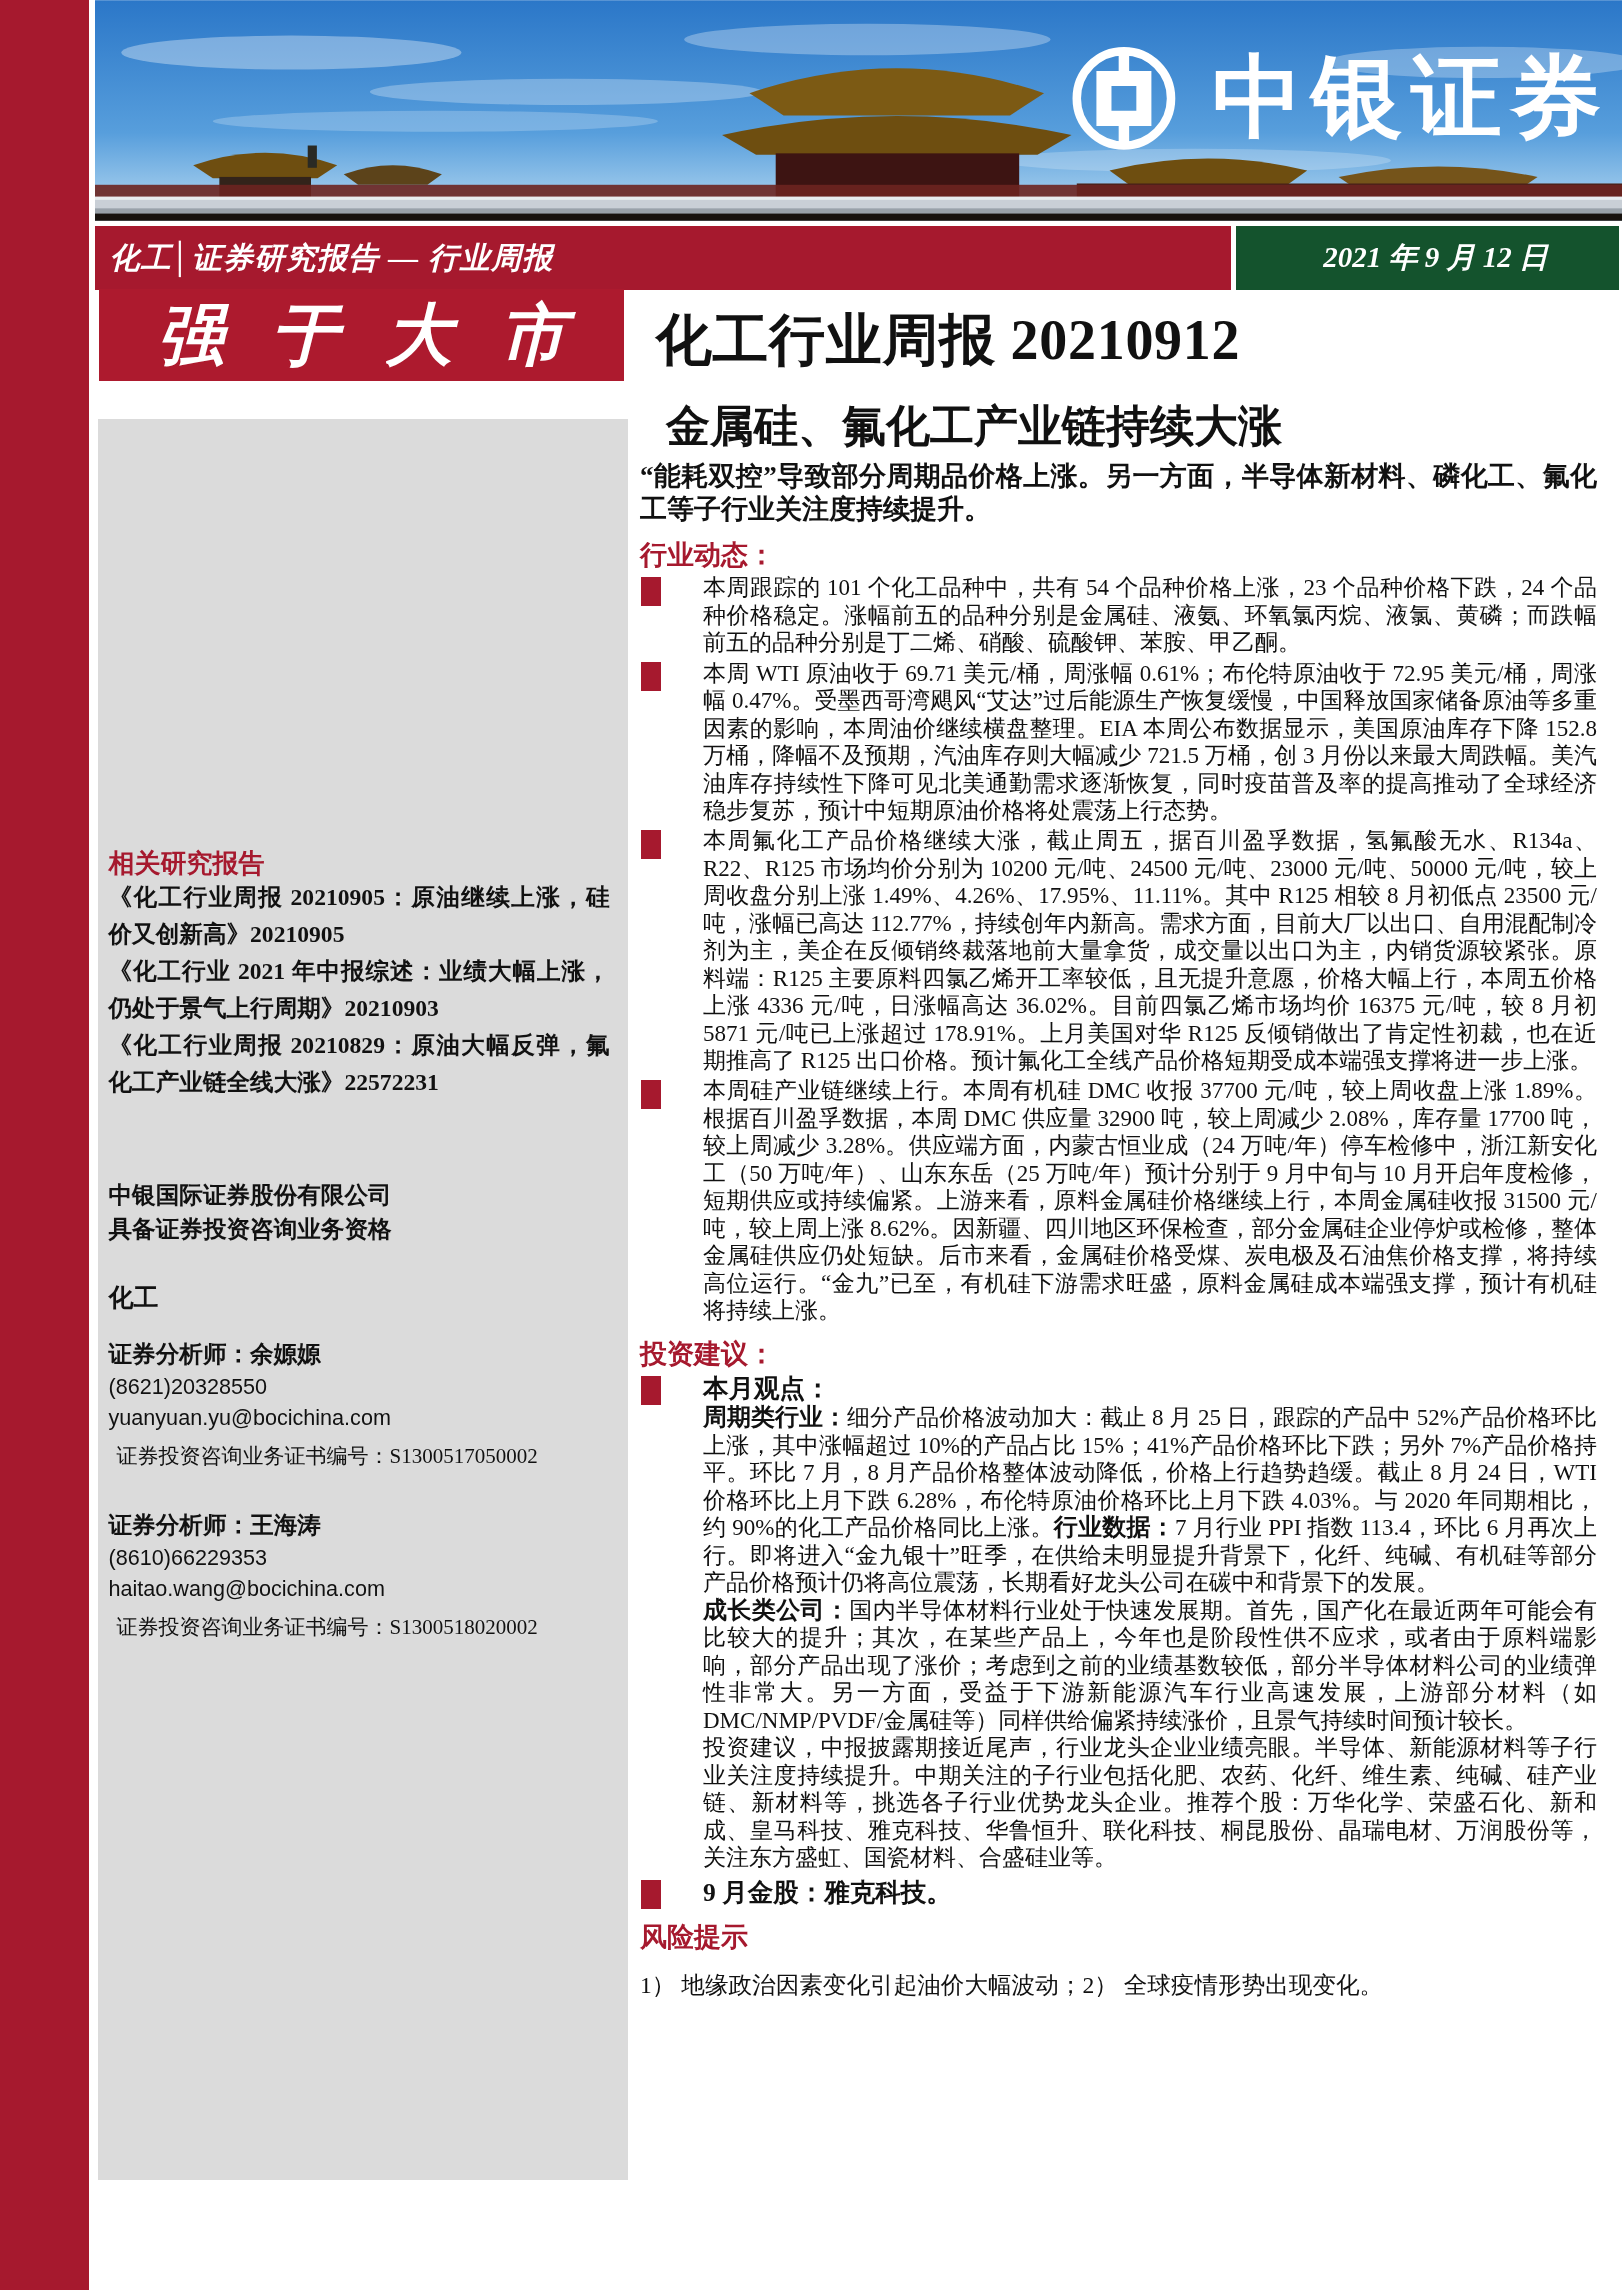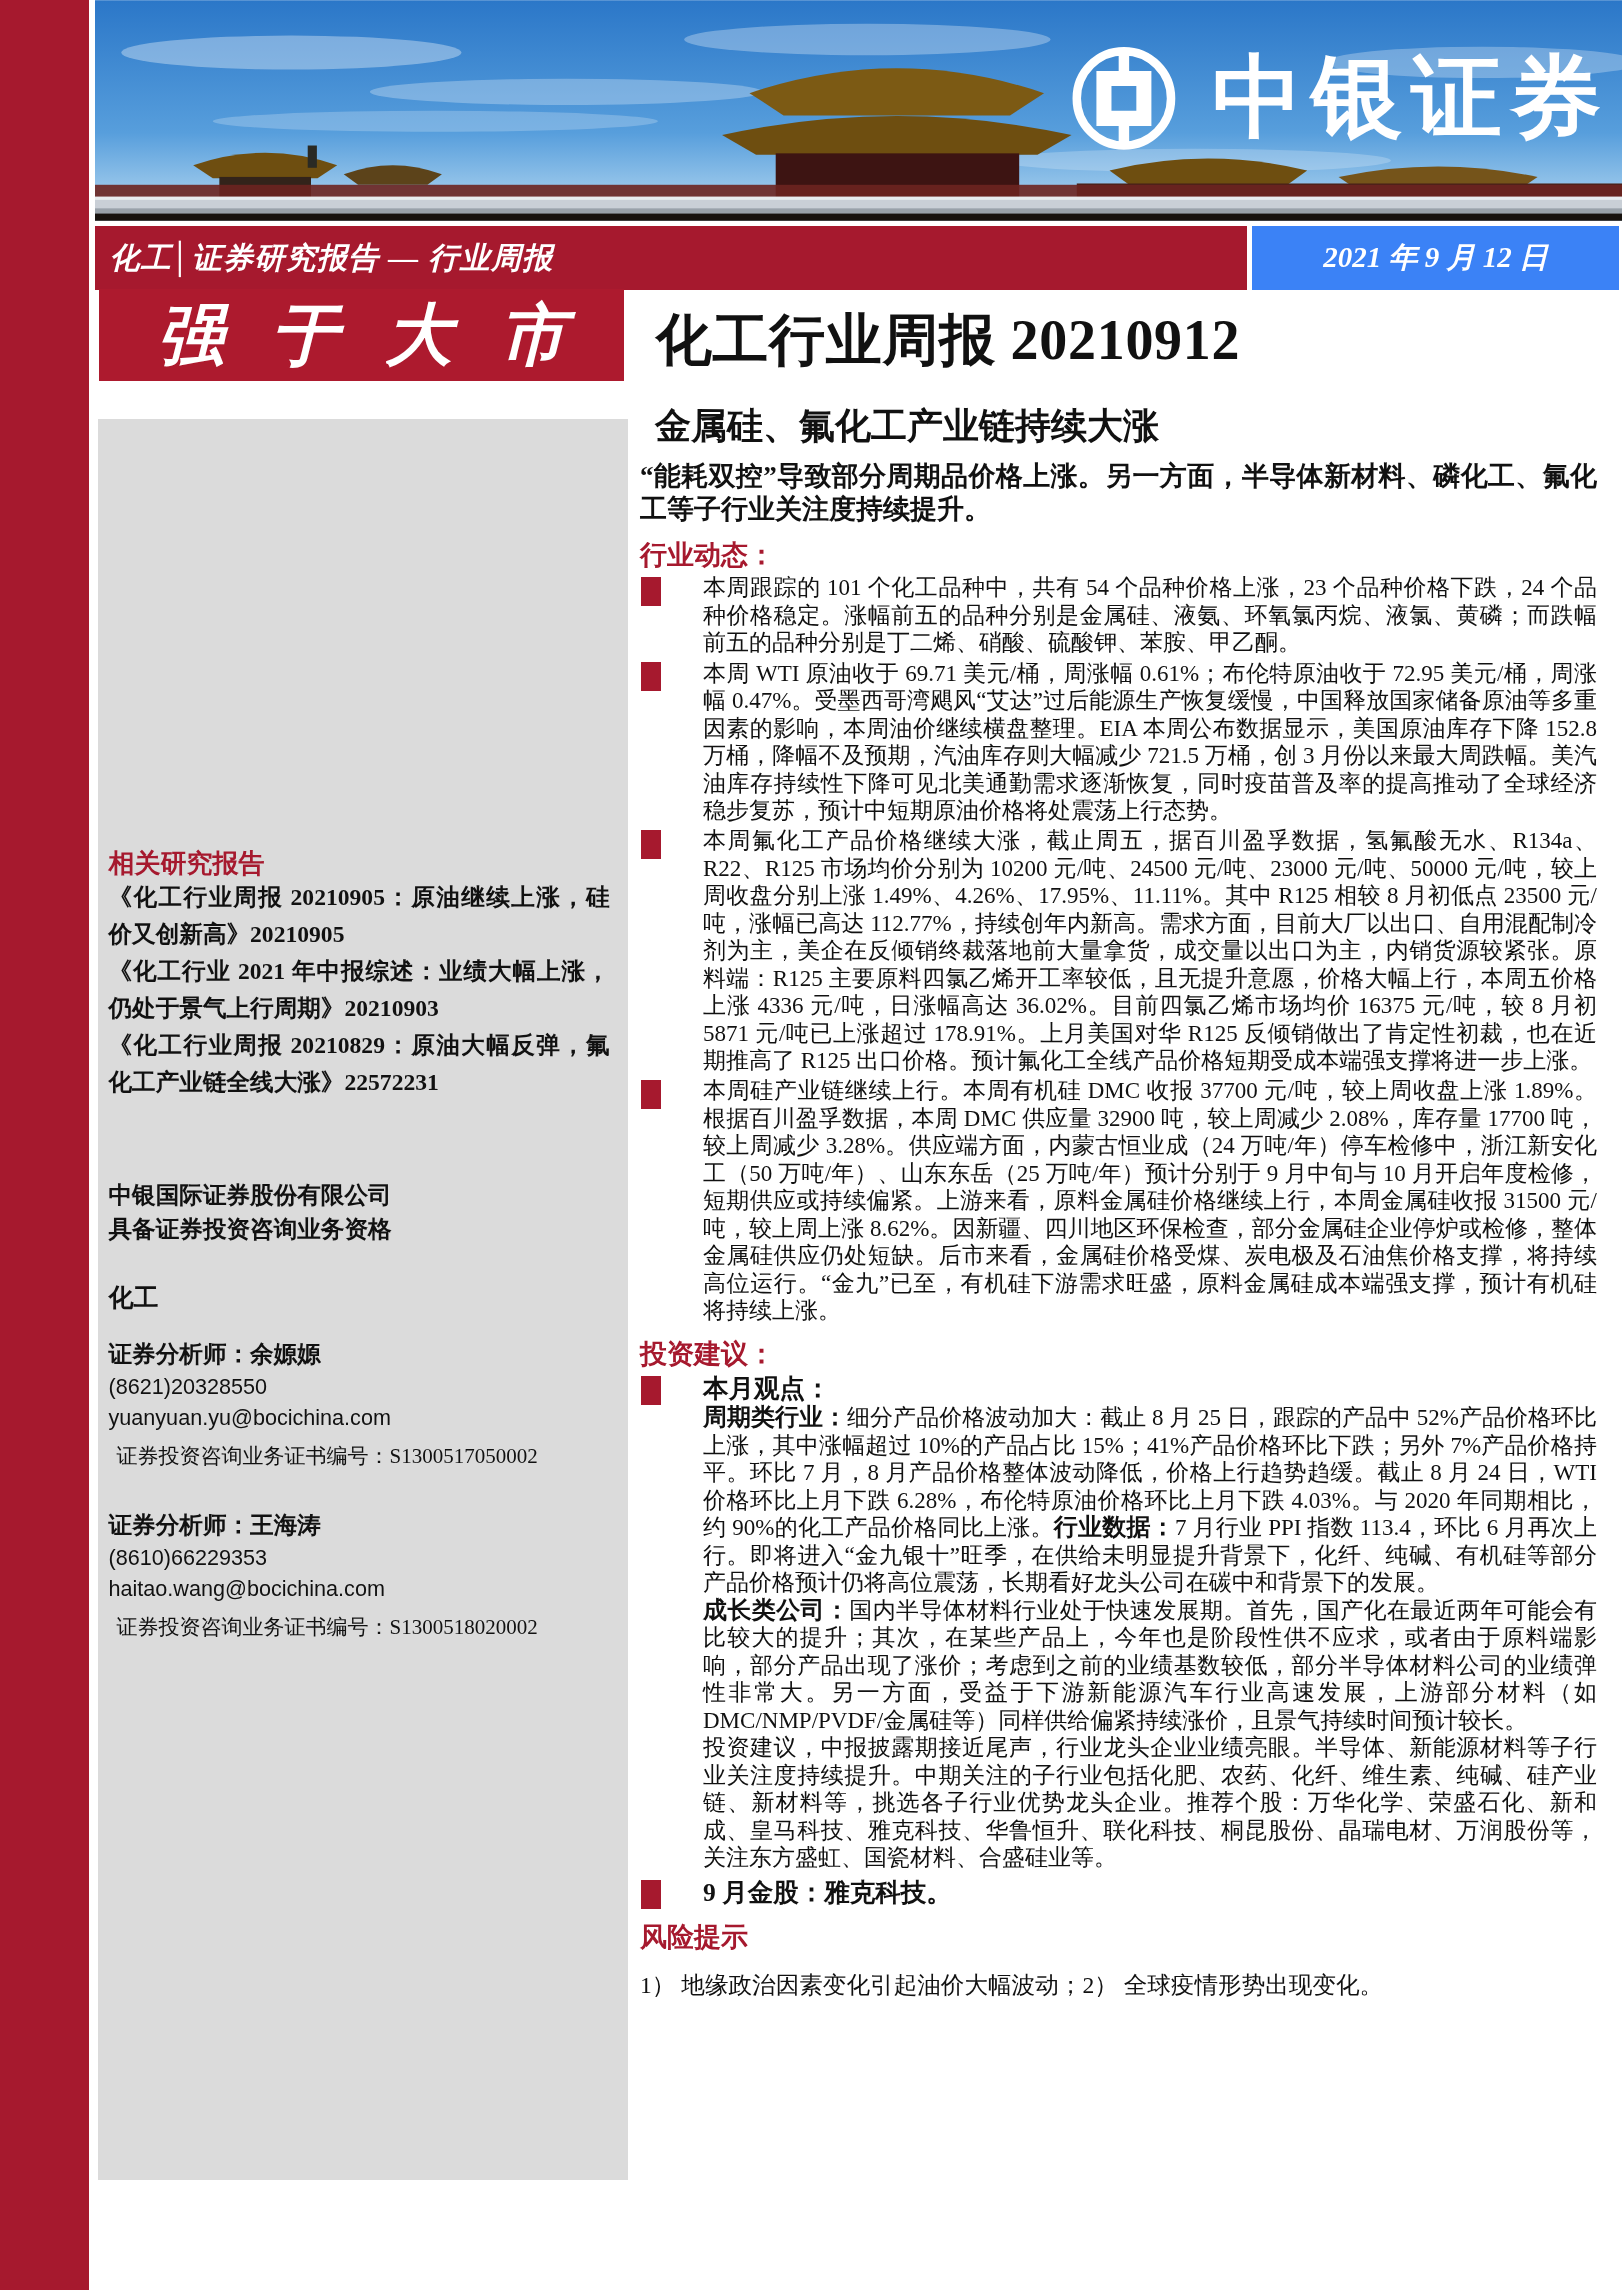--- a/index.html
+++ b/index.html
@@ -16,22 +16,22 @@
   .photo-banner { position:absolute; left:95px; top:0; width:1527px; height:221px; overflow:hidden; }
 
   
   .topbar { position:absolute; left:95px; top:226px; width:1524px; height:64px; display:flex; }
   .topbar-left {
     flex:1; background:#A6192E; color:#fff; display:flex; align-items:center;
     padding-left:14.4px; font-size:30px; font-weight:bold; font-style:italic; letter-spacing:1.3px;
   }
   .topbar-divider { width:5.2px; background:#ffffff; }
   .topbar-right {
-    width:367px; background:#3b82f6; color:#fff; display:flex; align-items:center; justify-content:center;
-    font-size:29px; font-weight:bold; font-style:italic;
+    width:367px; background:#14532d; color:#fff; display:flex; align-items:center; justify-content:center;
+    font-size:29px; font-weight:bold; font-style:italic;padding-left:16px;
   }
 
   
   .rating-box {
     position:absolute; left:99px; top:289px; width:525px; height:92px; background:#AD1A2E;
     display:flex; align-items:center; justify-content:center;
   }
   .rating-text { color:#fff; font-size:67px; font-weight:bold; letter-spacing:47px; text-indent:47px; font-style:italic; }
 
   
@@ -44,21 +44,21 @@
   .sb-company-first { margin-top:77px; }
   .sb-sector { margin:37px 0 0 0; font-size:25px; font-weight:bold; line-height:30px; }
   .sb-analyst-label { margin:25px 0 0 0; font-size:23.6px; font-weight:bold; line-height:33px; }
   .sb-analyst-label.second { margin-top:37px; }
   .sb-detail { margin:0; font-size:21.6px; line-height:31px; font-family:"Liberation Sans","DejaVu Sans",sans-serif; }
   .sb-cert { margin:8px; font-size:21px; line-height:31px; }
 
   
   .main-col { position:absolute; left:640px; top:301px; width:957px; }
   .report-title { margin:6.5px 0 0 15.7px; font-size:56px; font-weight:bold; line-height:64px; letter-spacing:0.7px; }
-  .report-subtitle { margin:35px 0 0 15px; font-size:36px; font-weight:bold; line-height:39px; }
+  .report-subtitle { margin:35px 0 0 26px; font-size:44px; font-weight:bold; line-height:39px; }
   .intro { margin:14.4px 0 0 0; font-size:27px; font-weight:bold; line-height:33px; text-align:justify; }
   .section-heading { margin:12px 0 0 0; color:#A6192E; font-size:27px; font-weight:bold; line-height:34px; }
   .bullet { position:relative; padding-left:63px; margin:2.6px 0 0 0; font-size:23px; line-height:27.5px; text-align:justify; }
   .bullet-sq { position:absolute; left:1.3px; top:2.6px; width:19.6px; height:29px; background:#A6192E; }
   .bullet-bold { font-weight:bold; font-size:25.5px; line-height:31px; }
   .view-para { padding-left:63px; margin:0; font-size:23px; line-height:27.5px; text-align:justify; }
   .lead-bold { font-weight:bold; font-size:24px; }
   .risk-text { margin:17px 0 0 0; font-size:23.6px; line-height:29px; }
   .gold { margin-top:5.2px; }
 </style>

